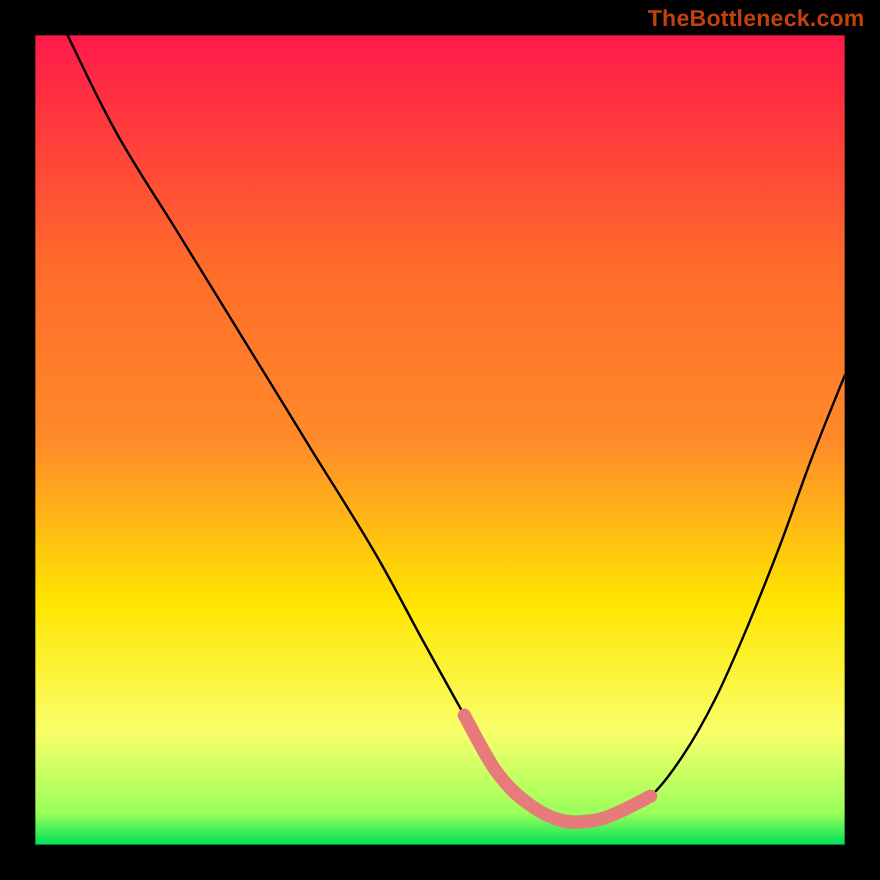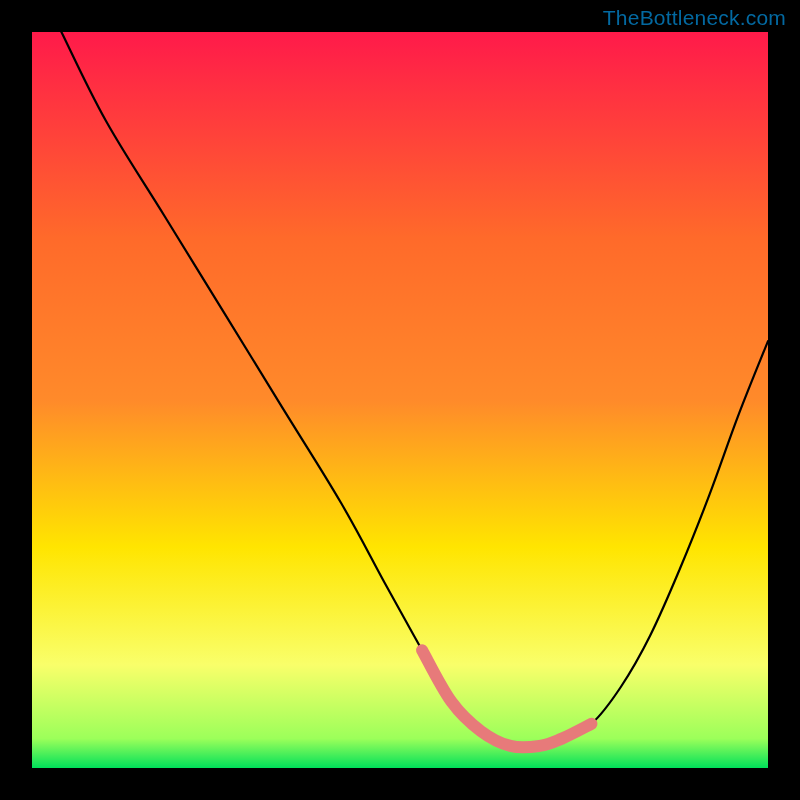--- a/index.html
+++ b/index.html
@@ -8,23 +8,23 @@
     width: 800px;
     height: 800px;
     background: #000;
     position: relative;
     font-family: Arial, Helvetica, sans-serif;
   }
   .watermark {
     position: absolute;
     top: 6px;
     right: 14px;
-    color: #0369a1;
+    color: #c2410c;
     font-size: 21px;
-    font-weight: 400;
+    font-weight: 700;
     letter-spacing: 0.2px;
     z-index: 10;
   }
   .plot-frame {
     position: absolute;
     left: 32px;
     top: 32px;
     width: 736px;
     height: 736px;
     background: #000;

